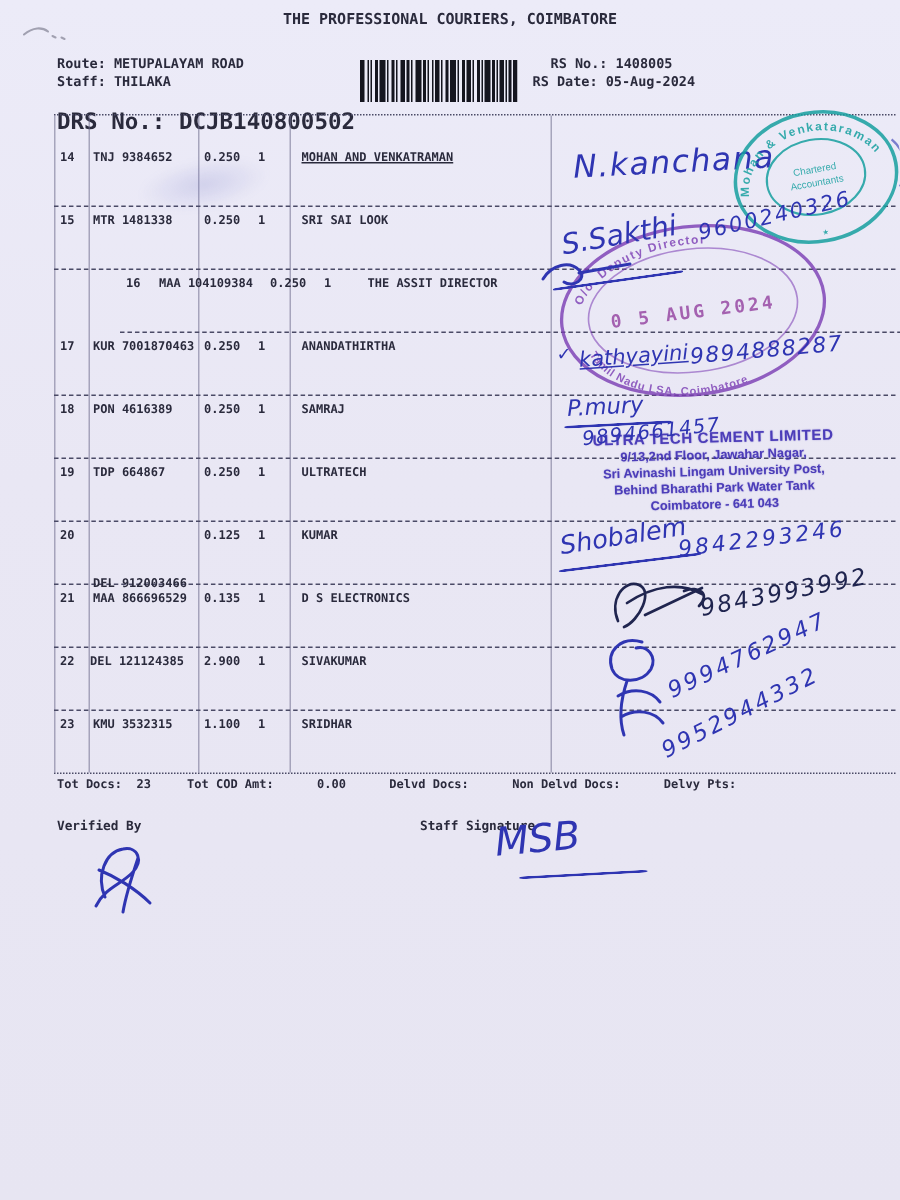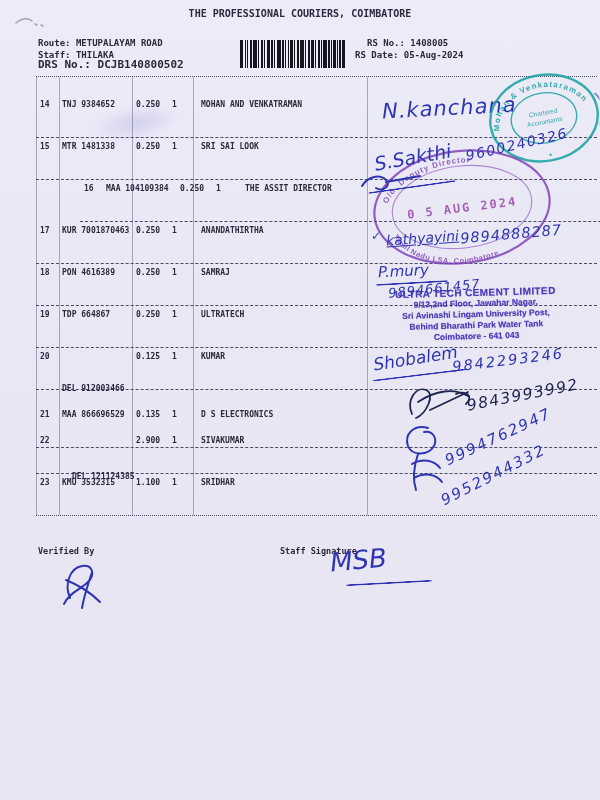--- a/index.html
+++ b/index.html
@@ -40,21 +40,21 @@
 <div class="page">
 
   <svg class="svgabs" style="left:14px;top:14px;" width="34" height="16">
     <path d="M2 9 C 8 4, 14 4, 18 7 M21 10 l2 1 M27 11 l2 1" stroke="rgba(70,70,90,.45)" stroke-width="1.4" fill="none" stroke-linecap="round"></path>
   </svg>
 
   <div class="ptext center" style="top:8px;font-size:10px;">THE PROFESSIONAL COURIERS, COIMBATORE</div>
 
   <div class="ptext" style="left:38px;top:38px;font-size:9px;">Route: METUPALAYAM ROAD</div>
   <div class="ptext" style="left:38px;top:49.5px;font-size:9px;">Staff: THILAKA</div>
-  <div class="ptext" style="left:38px;top:58px;font-size:11px;">DRS No.: DCJB140800502</div>
+  <div class="ptext" style="left:38px;top:72px;font-size:15px;">DRS No.: DCJB140800502</div>
 
   <svg class="svgabs" style="left:240px;top:40px;" width="105" height="28">
     <g fill="#15151f">
       <rect x="0" y="0" width="3" height="28"></rect>
         <rect x="5" y="0" width="1" height="28"></rect>
         <rect x="7" y="0" width="1" height="28"></rect>
       <rect x="10" y="0" width="2" height="28"></rect>
         <rect x="13" y="0" width="4" height="28"></rect>
         <rect x="18" y="0" width="1" height="28"></rect>
       <rect x="21" y="0" width="2" height="28"></rect>
@@ -95,21 +95,21 @@
     <div class="vline" style="left:96px;"></div>
     <div class="vline" style="left:157px;"></div>
     <div class="vline" style="left:331px;"></div>
 
 
     <div class="trow" style="top:18px;">
       <span class="td" style="left:4px;">14</span>
       <span class="td" style="left:26px;">TNJ 9384652</span>
       <span class="td" style="left:100px;">0.250</span>
       <span class="td" style="left:136px;">1</span>
-      <span class="td" style="left:165px;">MOHAN AND VENKATRAMAN</span>
+      <span class="td" style="left:165px;text-decoration:underline;">MOHAN AND VENKATRAMAN</span>
     </div>
     <div class="trow" style="top:60px;">
       <span class="td" style="left:4px;">15</span>
       <span class="td" style="left:26px;">MTR 1481338</span>
       <span class="td" style="left:100px;">0.250</span>
       <span class="td" style="left:136px;">1</span>
       <span class="td" style="left:165px;">SRI SAI LOOK</span>
     </div>
     <div class="trow" style="top:102px;margin-left:44px;">
       <span class="td" style="left:4px;">16</span>
@@ -139,30 +139,30 @@
       <span class="td" style="left:136px;">1</span>
       <span class="td" style="left:165px;">ULTRATECH</span>
     </div>
     <div class="trow" style="top:270px;">
       <span class="td" style="left:4px;">20</span>
       <span class="td" style="left:26px;margin-top:32px;">DEL 912003466</span>
       <span class="td" style="left:100px;">0.125</span>
       <span class="td" style="left:136px;">1</span>
       <span class="td" style="left:165px;">KUMAR</span>
     </div>
-    <div class="trow" style="top:328px;text-decoration:underline;">
+    <div class="trow" style="top:312px;text-decoration:underline;">
       <span class="td" style="left:4px;">21</span>
       <span class="td" style="left:26px;">MAA 866696529</span>
       <span class="td" style="left:100px;">0.135</span>
       <span class="td" style="left:136px;">1</span>
       <span class="td" style="left:165px;">D S ELECTRONICS</span>
     </div>
     <div class="trow" style="top:354px;text-decoration:underline;">
       <span class="td" style="left:4px;">22</span>
-      <span class="td" style="left:36px;margin-top:36px;">DEL 121124385</span>
+      <span class="td" style="left:24px;">DEL 121124385</span>
       <span class="td" style="left:100px;">2.900</span>
       <span class="td" style="left:136px;">1</span>
       <span class="td" style="left:165px;">SIVAKUMAR</span>
     </div>
     <div class="trow" style="top:396px;border-bottom:none;">
       <span class="td" style="left:4px;">23</span>
       <span class="td" style="left:26px;">KMU 3532315</span>
       <span class="td" style="left:100px;">1.100</span>
       <span class="td" style="left:136px;">1</span>
       <span class="td" style="left:165px;">SRIDHAR</span>
@@ -233,20 +233,21 @@
   </svg>
   <div class="hw" style="left:466px;top:386px;font-size:15.5px;letter-spacing:1.5px;transform:rotate(-11deg);color:#20254f;">9843993992</div>
 
   <svg class="svgabs" style="left:398px;top:420px;" width="64" height="76">
     <path d="M30 8 C 16 4, 6 14, 10 26 C 14 36, 30 36, 36 26 C 40 18, 34 10, 26 12 M20 34 C 16 46, 14 58, 18 70 M14 44 C 24 38, 36 40, 42 48 M16 58 C 26 52, 38 54, 44 62" stroke="#2f35b2" stroke-width="2" fill="none" stroke-linecap="round"></path>
   </svg>
   <div class="hw" style="left:446px;top:452px;font-size:15px;letter-spacing:2px;transform:rotate(-25deg);transform-origin:0 50%;">9994762947</div>
 
   <div class="hw" style="left:442px;top:492px;font-size:15px;letter-spacing:2px;transform:rotate(-27deg);transform-origin:0 50%;">9952944332</div>
 
+  <div class="ptext" style="left:38px;top:518px;font-size:8px;">Tot Docs:  23     Tot COD Amt:      0.00      Delvd Docs:      Non Delvd Docs:      Delvy Pts:</div>
 
   <div class="ptext" style="left:38px;top:546px;font-size:8.5px;">Verified By</div>
   <div class="ptext" style="left:280px;top:546px;font-size:8.5px;">Staff Signature</div>
 
   <div class="hw" style="left:330px;top:545px;font-size:26px;transform:rotate(-5deg);">MSB</div>
   <div class="flour" style="left:346px;top:582px;width:86px;transform:rotate(-3deg);"></div>
 
   <svg class="svgabs" style="left:56px;top:558px;" width="52" height="54">
     <path d="M14 40 C 8 26, 14 10, 26 8 C 36 6, 40 16, 32 24 C 24 32, 14 34, 8 46 M10 22 C 20 26, 34 34, 44 44 M36 14 C 32 26, 28 38, 26 50" stroke="#2f35b2" stroke-width="2" fill="none" stroke-linecap="round"></path>
   </svg>

